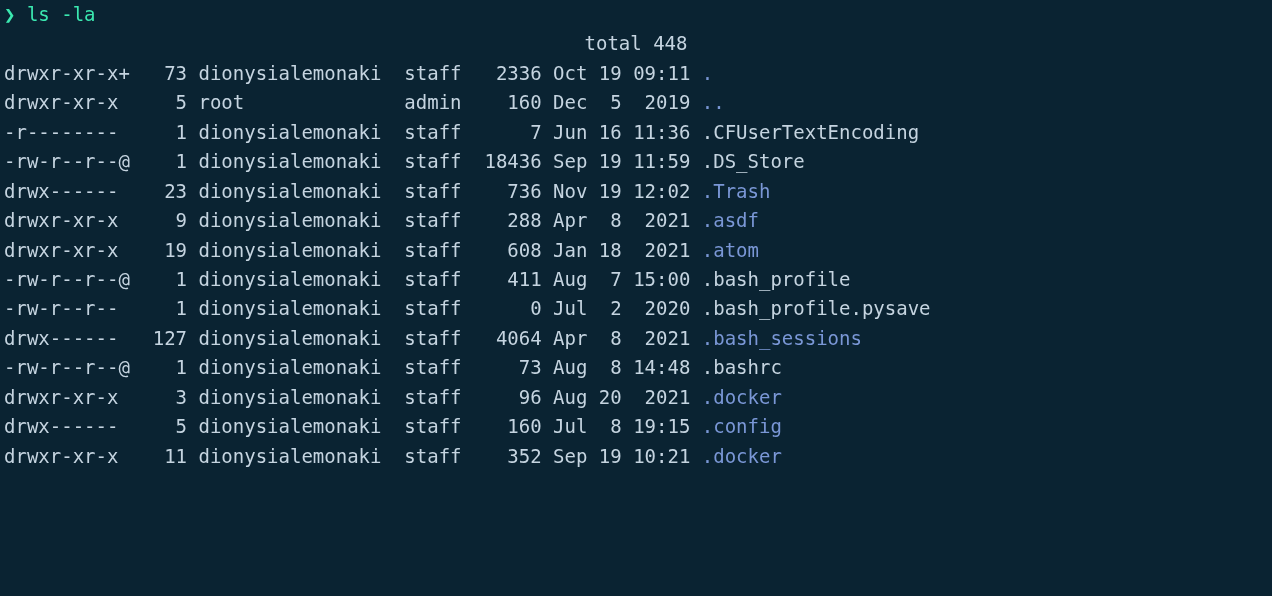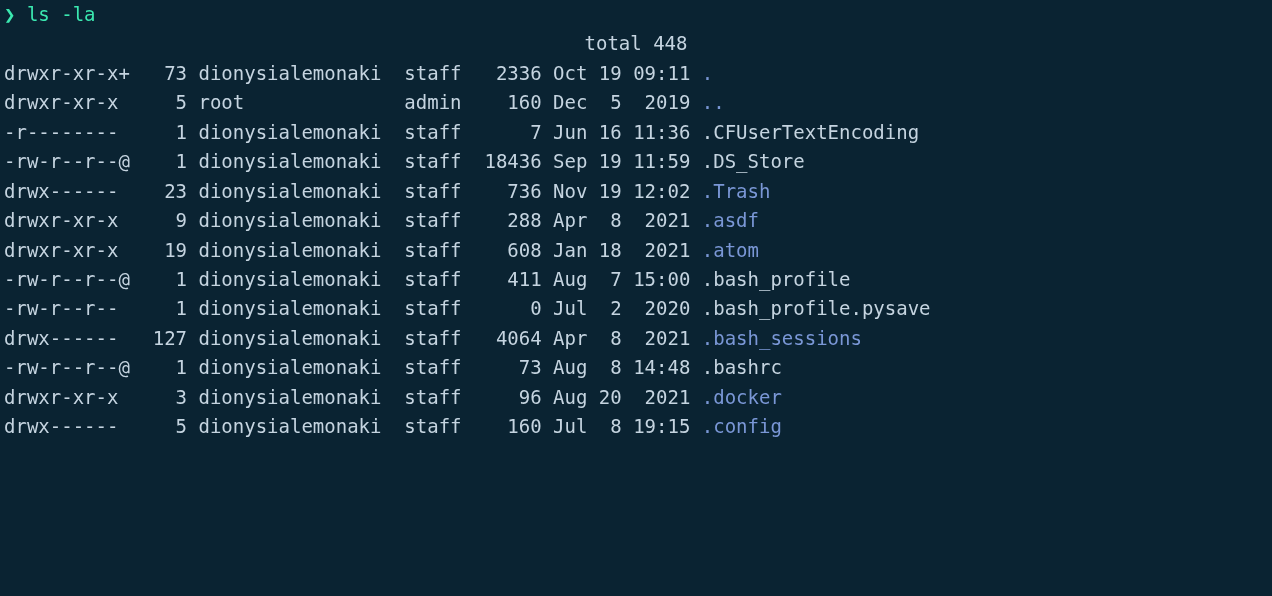--- a/index.html
+++ b/index.html
@@ -57,14 +57,15 @@
       <div class="row"><span class="plain">-rw-r--r--@    1 dionysialemonaki  staff  18436 Sep 19 11:59 </span><span class="plain">.DS_Store</span></div>
       <div class="row"><span class="plain">drwx------    23 dionysialemonaki  staff    736 Nov 19 12:02 </span><span class="dir-name">.Trash</span></div>
       <div class="row"><span class="plain">drwxr-xr-x     9 dionysialemonaki  staff    288 Apr  8  2021 </span><span class="dir-name">.asdf</span></div>
       <div class="row"><span class="plain">drwxr-xr-x    19 dionysialemonaki  staff    608 Jan 18  2021 </span><span class="dir-name">.atom</span></div>
       <div class="row"><span class="plain">-rw-r--r--@    1 dionysialemonaki  staff    411 Aug  7 15:00 </span><span class="plain">.bash_profile</span></div>
       <div class="row"><span class="plain">-rw-r--r--     1 dionysialemonaki  staff      0 Jul  2  2020 </span><span class="plain">.bash_profile.pysave</span></div>
       <div class="row"><span class="plain">drwx------   127 dionysialemonaki  staff   4064 Apr  8  2021 </span><span class="dir-name">.bash_sessions</span></div>
       <div class="row"><span class="plain">-rw-r--r--@    1 dionysialemonaki  staff     73 Aug  8 14:48 </span><span class="plain">.bashrc</span></div>
       <div class="row"><span class="plain">drwxr-xr-x     3 dionysialemonaki  staff     96 Aug 20  2021 </span><span class="dir-name">.docker</span></div>
       <div class="row"><span class="plain">drwx------     5 dionysialemonaki  staff    160 Jul  8 19:15 </span><span class="dir-name">.config</span></div>
+      <div class="row"><span class="plain">drwxr-xr-x    11 dionysialemonaki  staff    352 Sep 19 10:21 </span><span class="dir-name">.docker</span></div>
     </div>
 </div>
 
 </body></html>

